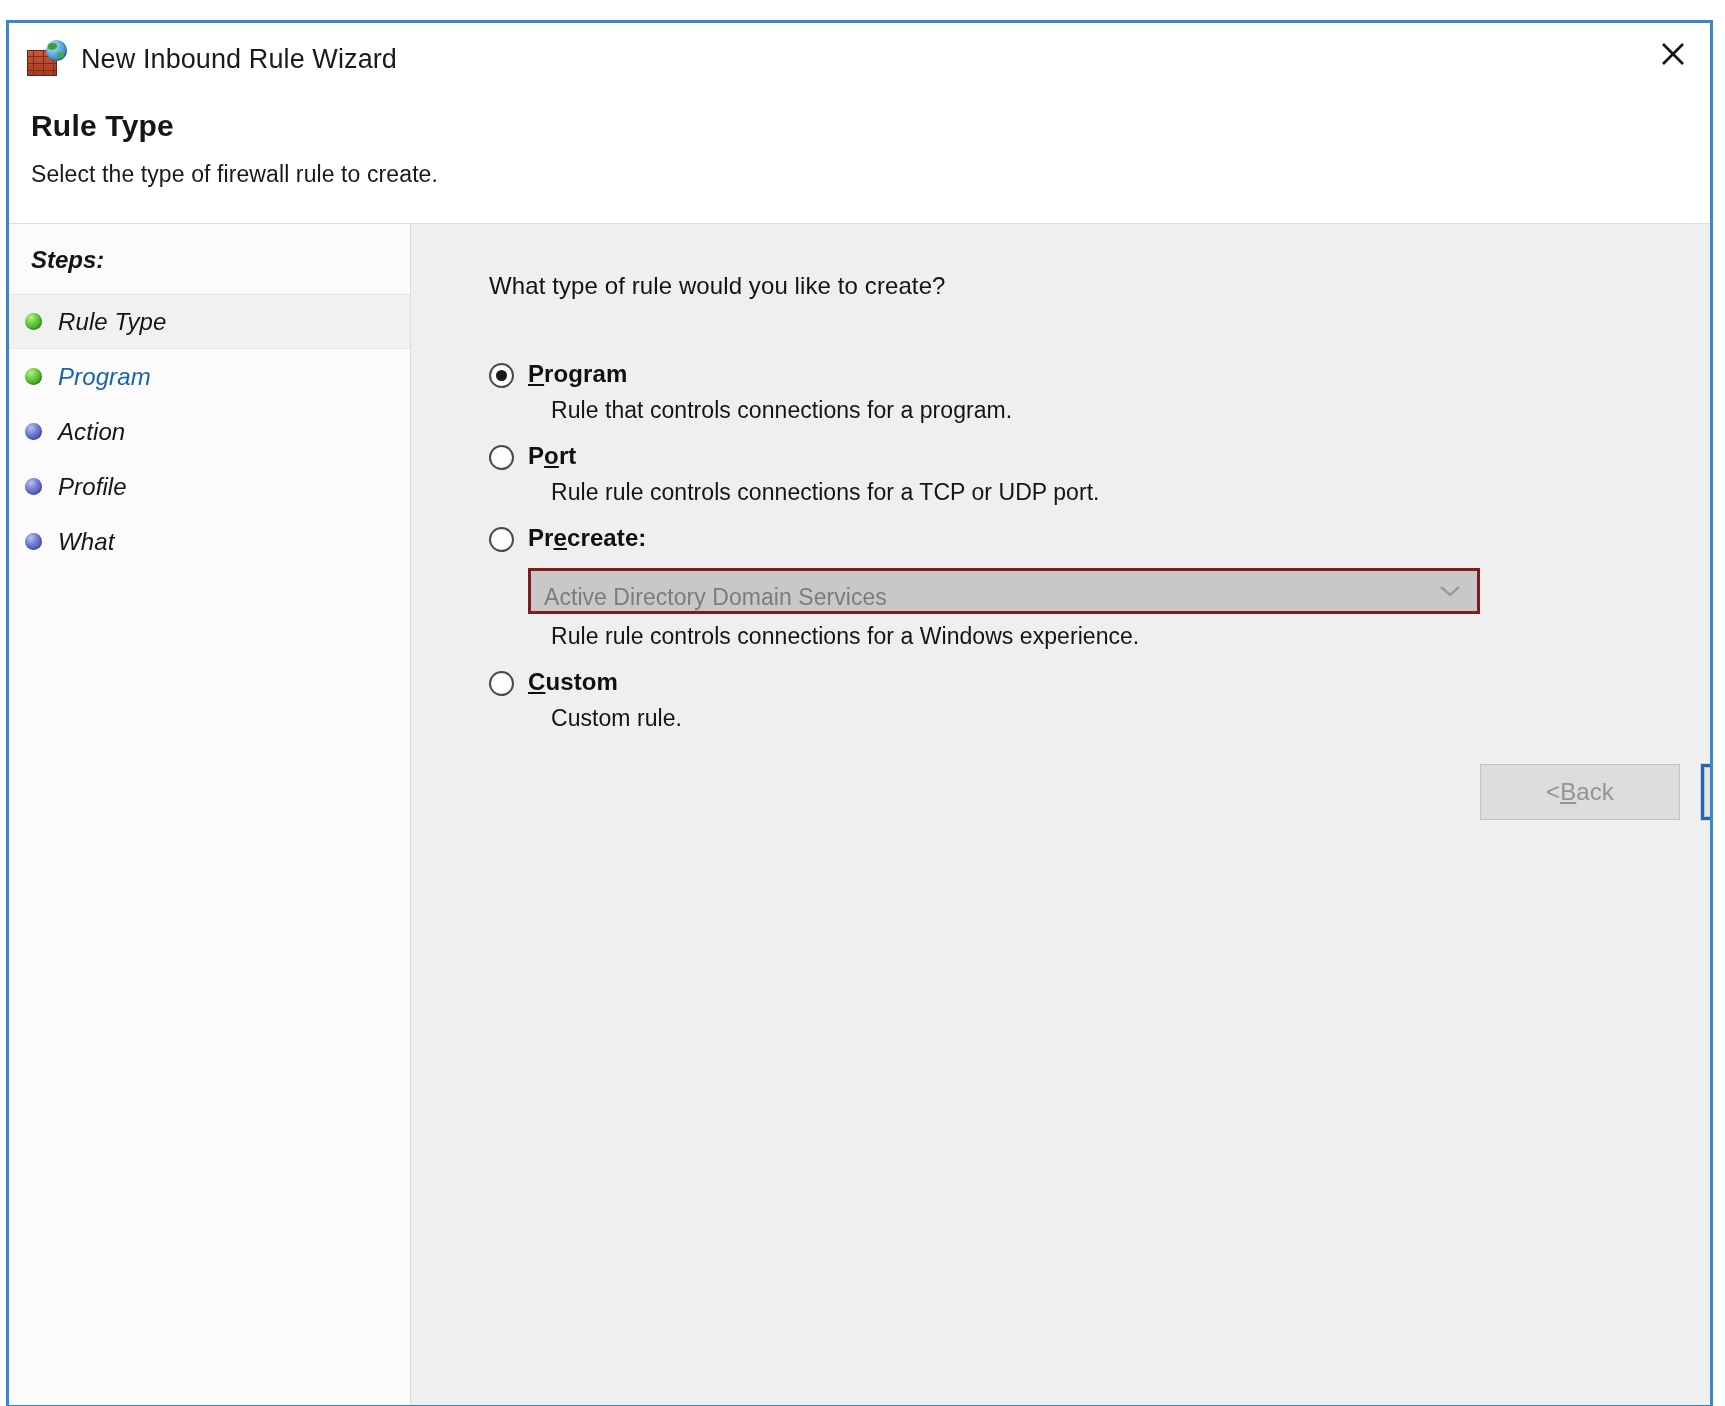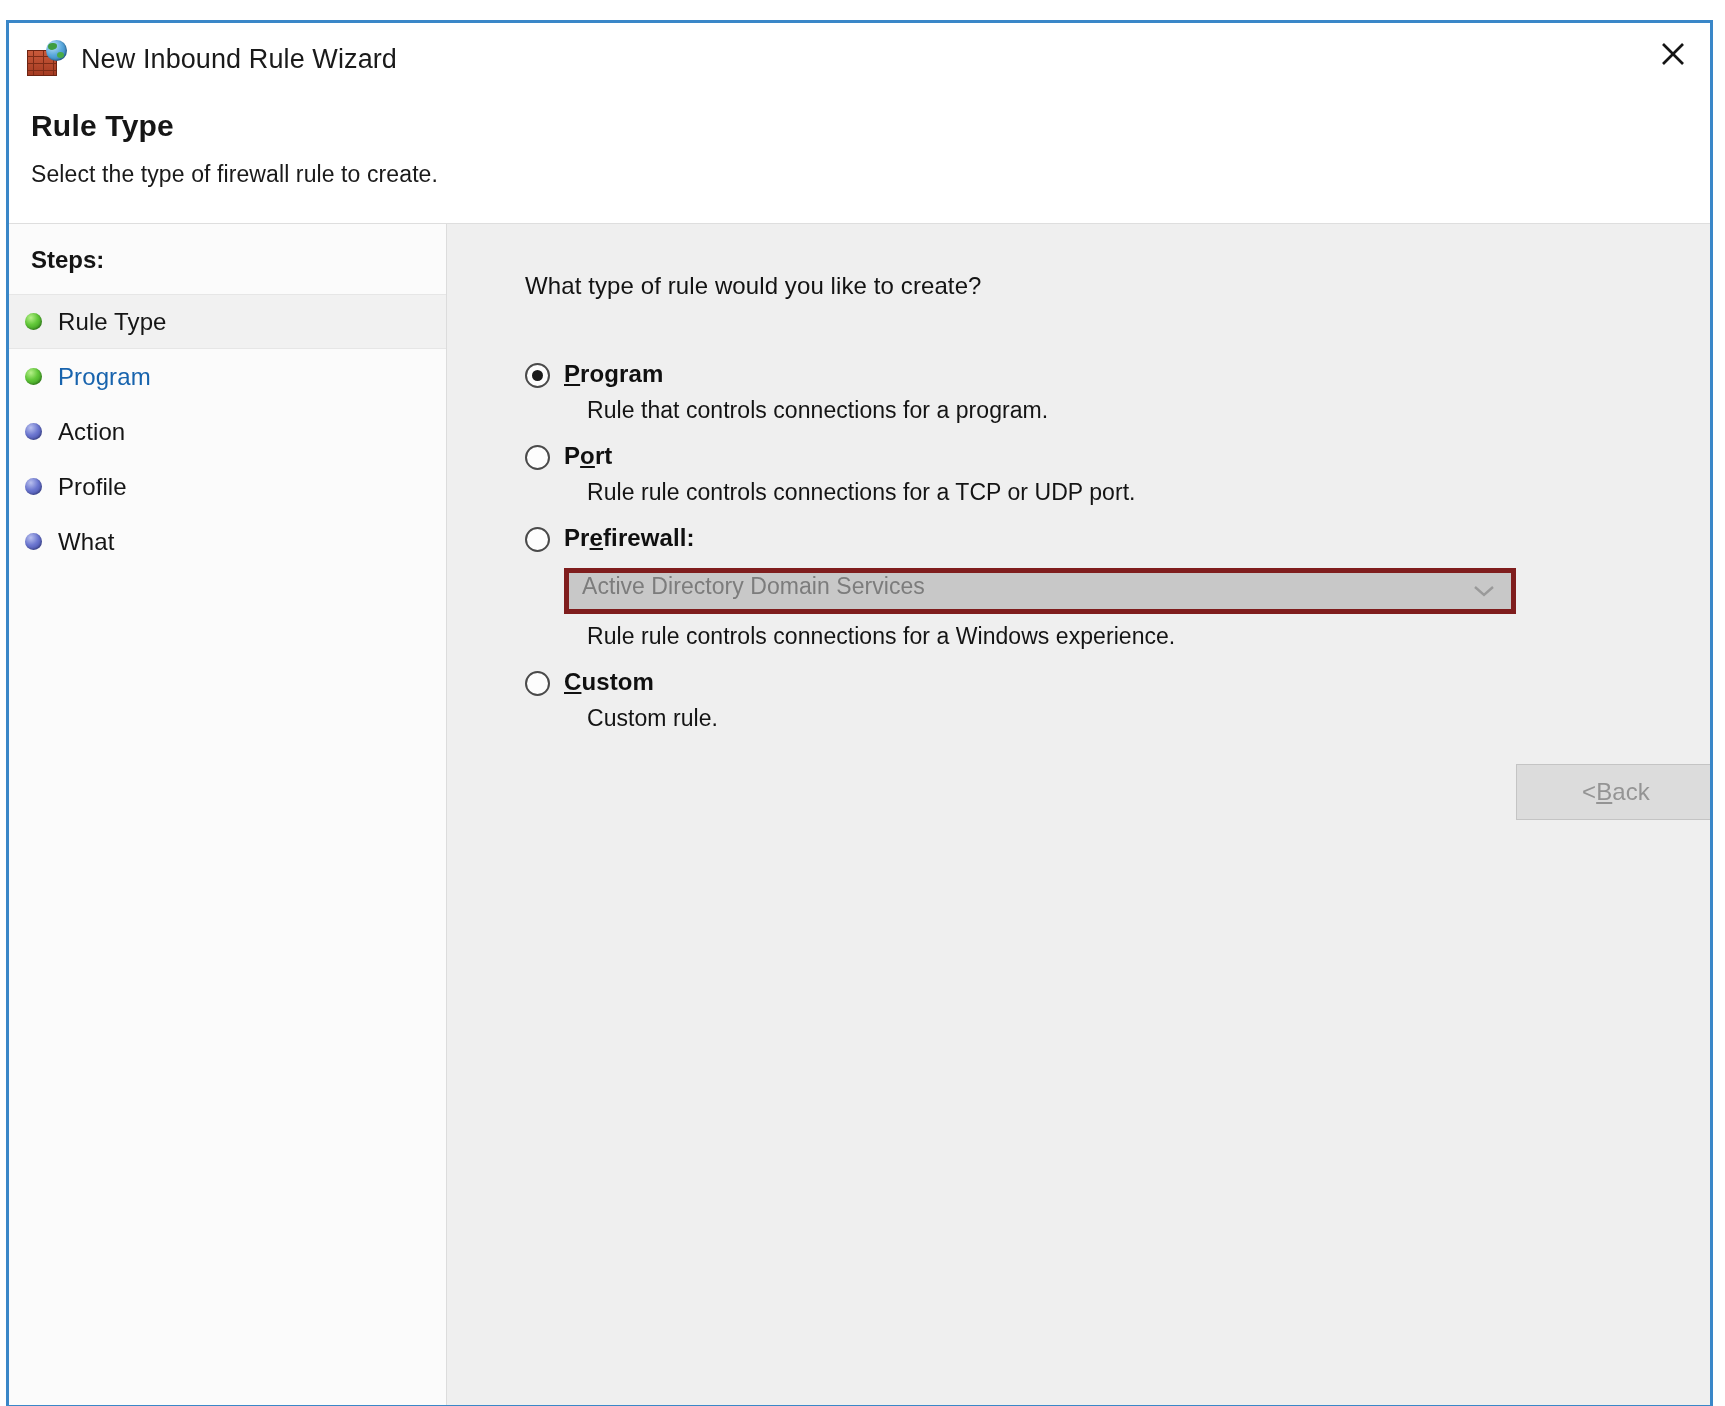--- a/index.html
+++ b/index.html
@@ -143,25 +143,26 @@
     flex: 1 1 auto;
     display: flex;
     min-height: 0;
     border-top: 1px solid #dedede;
     background: #efefef;
   }
 
   
   .sidebar {
     flex: 0 0 auto;
-    width: 438px;
+    width: 402px;
     background: #fbfbfb;
     border-right: 1px solid #dcdcdc;
     box-sizing: border-box;
     padding-top: 0;
+    font-style: italic;
   }
   .steps-head {
     font-size: 24px;
     font-weight: bold;
     color: #141414;
     padding: 22px 0 20px 22px;
   }
   .step {
     display: flex;
     align-items: center;
@@ -261,23 +262,23 @@
     letter-spacing: .05px;
   }
 
   
   .combo {
     margin: 16px 0 0 39px;
     width: 952px;
     height: 46px;
     box-sizing: border-box;
     background: #c8c8c8;
-    border: 5px solid #7f1d1d;
-    display: flex;
-    align-items: flex-start;
+    border: 3px solid #7f1d1d;
+    display: flex;
+    align-items: flex-end;
     position: relative;
   }
   .combo .combo-value {
     font-size: 23px;
     color: #7c7c7c;
     padding-left: 13px;
     letter-spacing: .05px;
     white-space: nowrap;
     overflow: hidden;
   }
@@ -411,21 +412,21 @@
           <div class="option-row">
             <span class="radio"></span>
             <span class="opt-label"><span>P</span><span class="ul">o</span><span>rt</span></span>
           </div>
           <div class="opt-desc">Rule rule controls connections for a TCP or UDP port.</div>
         </div>
 
         <div class="option">
           <div class="option-row">
             <span class="radio"></span>
-            <span class="opt-label"><span>Pr</span><span class="ul">e</span><span>firewall:</span></span>
+            <span class="opt-label"><span>Pr</span><span class="ul">e</span><span>create:</span></span>
           </div>
           <div class="combo">
             <span class="combo-value">Active Directory Domain Services</span>
             <span class="combo-arrow">
               <svg width="26" height="16" viewBox="0 0 26 16">
                 <polyline points="4,4 13,12 22,4" fill="none" stroke="#9a9a9a" stroke-width="2.4"></polyline>
               </svg>
             </span>
           </div>
           <div class="opt-desc">Rule rule controls connections for a Windows experience.</div>

